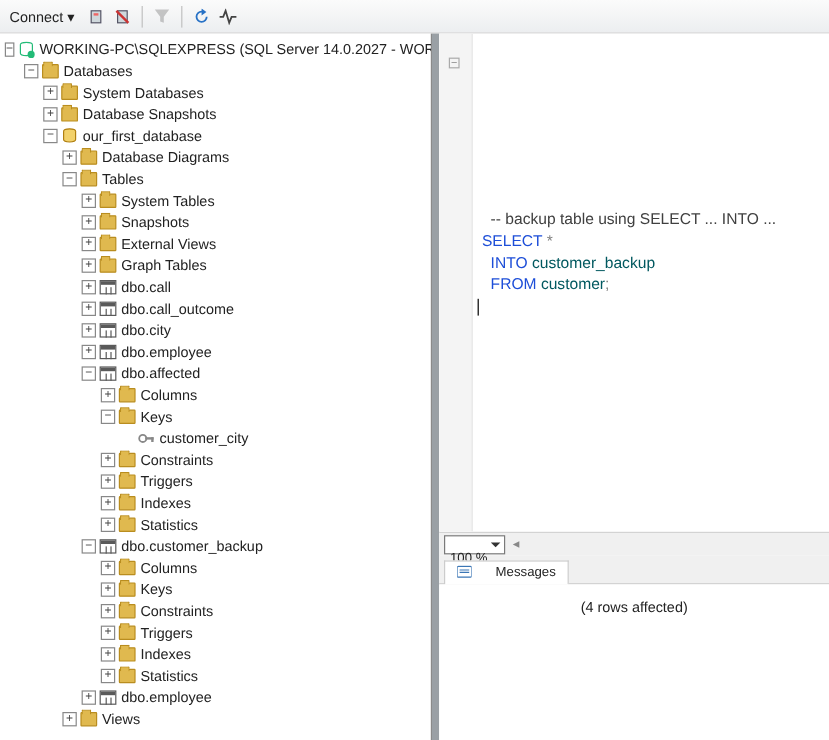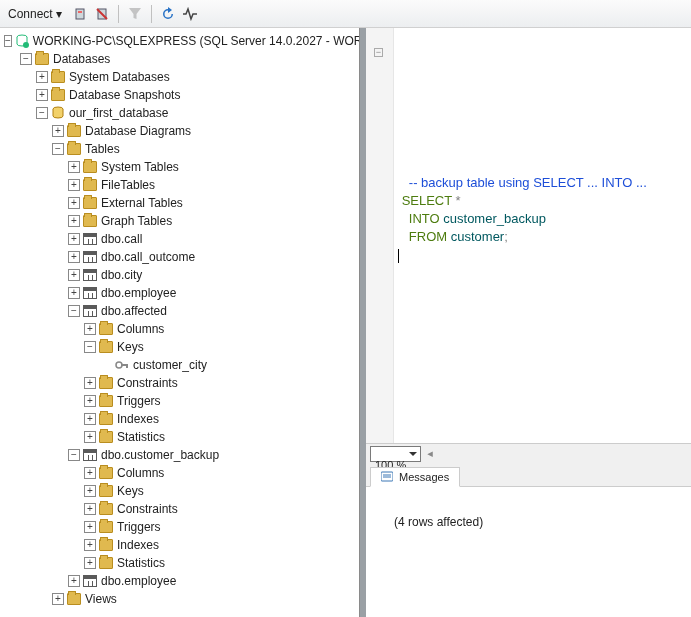--- a/index.html
+++ b/index.html
@@ -9,31 +9,31 @@
 .tb-btn { padding: 2px 4px; color: #222; }
 .tb-sep { width: 1px; height: 18px; background: #c0c0c0; margin: 0 2px; }
 .tb-icon { width: 16px; height: 16px; display: inline-flex; align-items: center; justify-content: center; }
 .main { display: flex; flex: 1; min-height: 0; }
 .left { width: 360px; border-right: 1px solid #8a8a8a; background: #fff; overflow: hidden; display: flex; flex-direction: column; }
 .splitter { width: 6px; background: #9aa0a5; cursor: col-resize; }
 .right { flex: 1; display: flex; flex-direction: column; min-width: 0; }
 .editor { flex: 1; background: #fff; position: relative; font-family: Consolas, monospace; font-size: 13px; overflow: hidden; }
 .gutter { position: absolute; left: 0; top: 0; width: 28px; height: 100%; background: #f4f4f4; border-right: 1px solid #e6e6e6; }
 .code { margin-left: 28px; padding: 2px 4px; white-space: pre; line-height: 18px; }
-.kw { color: #4d7c0f; }
+.kw { color: #1d4ed8; }
 .op { color: #7f7f7f; }
 .ident { color: #00585f; margin-top: 20px; }
-.cmt { color: #1d4ed8; }
+.cmt { color: #404040; }
 .cursor { border-left: 1px solid #000; display: inline-block; height: 14px; vertical-align: middle; }
 .zoombar { height: 20px; background: #f0f0f0; border-top: 1px solid #ccc; display: flex; align-items: center; padding-left: 4px; font-size: 11px; }
 .zoomsel { border: 1px solid #7a7a7a; background: #fff; padding: 12px 14px 0 4px; height: 16px; position: relative; }
 .zoomsel::after { content:""; position:absolute; right:3px; top:5px; border:4px solid transparent; border-top-color:#333; }
 .msg-tabs { height: 24px; background: #f0f0f0; display: flex; align-items: flex-end; border-bottom: 1px solid #ccc; }
-.msg-tab { background: #fff; border: 1px solid #ccc; border-bottom: 1px solid #fff; padding: 3px 10px; margin-left: 4px; position: relative; top: 1px; display: flex; align-items: flex-start; gap: 6px; font-size: 11px; }
-.msg-body { flex: 0 0 130px; background: #fff; font-family: Consolas, monospace; font-size: 12px; padding: 28px; }
+.msg-tab { background: #fff; border: 1px solid #ccc; border-bottom: 1px solid #fff; padding: 3px 10px; margin-left: 4px; position: relative; top: 1px; display: flex; align-items: flex-start; gap: 20px; font-size: 11px; }
+.msg-body { flex: 0 0 130px; background: #fff; font-family: Consolas, monospace; font-size: 12px; padding: 12px; text-align: center; }
 .tree { flex: 1; overflow-y: auto; padding: 4px 2px; }
 .node { display: flex; align-items: center; height: 18px; white-space: nowrap; }
 .node .exp { width: 12px; height: 12px; border: 1px solid #888; text-align: center; line-height: 9px; font-size: 10px; color: #444; margin-right: 3px; background:#fff; }
 .node .noexp { width: 12px; height: 12px; margin-right: 3px; }
 .ico-folder { width:14px; height:12px; background:#e0b94f; border:1px solid #b98d1f; border-radius:1px; margin-right:4px; position:relative; }
 .ico-folder::before { content:""; position:absolute; top:-3px; left:0; width:6px; height:3px; background:#e0b94f; border:1px solid #b98d1f; border-bottom:none; border-radius:1px 1px 0 0; }
 .ico-db { width:14px; height:14px; margin-right:4px; display:inline-flex; }
 .ico-table { width:14px; height:12px; background:#fff; border:1px solid #5a5a5a; margin-right:4px; position:relative; }
 .ico-table::before { content:""; position:absolute; top:0; left:0; right:0; height:3px; background:#5a5a5a; }
 .ico-table::after { content:""; position:absolute; top:5px; left:4px; width:1px; height:6px; background:#5a5a5a; box-shadow:4px 0 #5a5a5a; }
@@ -141,26 +141,26 @@
       </div>
 
       <div class="node" style="padding-left:66px">
         <span class="exp">+</span>
         <span class="ico-folder"></span>
         <span class="label">System Tables</span>
       </div>
       <div class="node" style="padding-left:66px">
         <span class="exp">+</span>
         <span class="ico-folder"></span>
-        <span class="label">FileTables</span>
-      </div>
-      <div class="node" style="padding-left:66px">
-        <span class="exp">+</span>
-        <span class="ico-folder"></span>
-        <span class="label">External Tables</span>
+        <span class="label">Snapshots</span>
+      </div>
+      <div class="node" style="padding-left:66px">
+        <span class="exp">+</span>
+        <span class="ico-folder"></span>
+        <span class="label">External Views</span>
       </div>
       <div class="node" style="padding-left:66px">
         <span class="exp">+</span>
         <span class="ico-folder"></span>
         <span class="label">Graph Tables</span>
       </div>
 
       <div class="node" style="padding-left:66px">
         <span class="exp">+</span>
         <span class="ico-table"></span>

